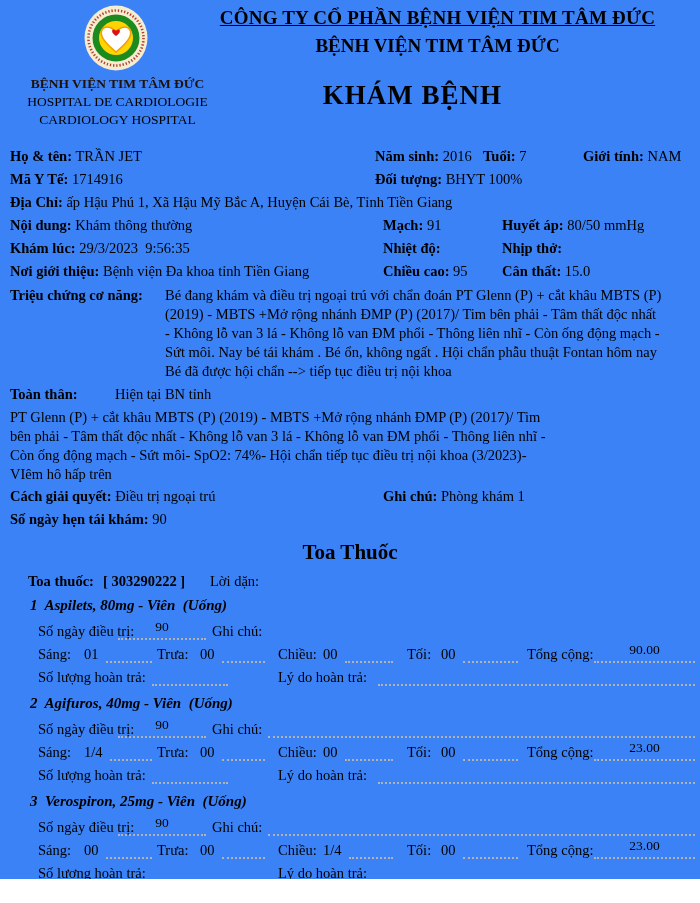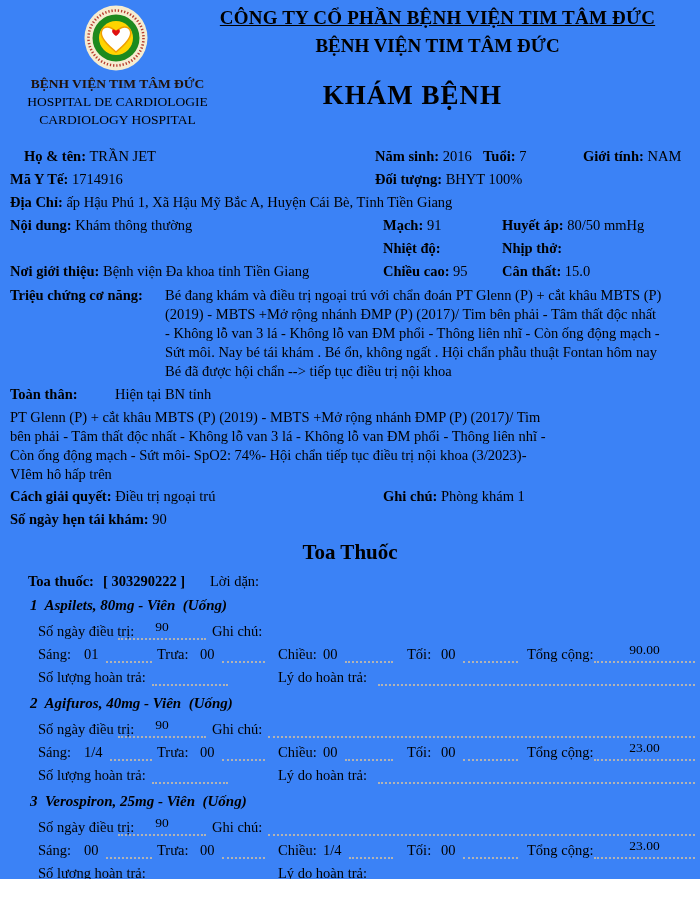--- a/index.html
+++ b/index.html
@@ -68,34 +68,35 @@
     </div>
     <div class="left-block">
       <div class="l1">BỆNH VIỆN TIM TÂM ĐỨC</div>
       <div class="l2">HOSPITAL DE CARDIOLOGIE</div>
       <div class="l2">CARDIOLOGY HOSPITAL</div>
     </div>
     <div class="form-title">KHÁM BỆNH</div>
   </div>
 
   <div class="patient">
-    <div class="abs" style="left:24px;top:2px"><span class="b">Họ &amp; tên:</span> <span>TRẦN JET</span></div>
+    <div class="abs" style="left:10px;top:2px"><span class="b">Họ &amp; tên:</span> <span>TRẦN JET</span></div>
     <div class="abs" style="left:375px;top:2px"><span class="b">Năm sinh:</span> <span>2016</span></div>
     <div class="abs" style="left:483px;top:2px"><span class="b">Tuổi:</span> <span>7</span></div>
     <div class="abs" style="left:583px;top:2px"><span class="b">Giới tính:</span> <span>NAM</span></div>
 
     <div class="abs" style="left:10px;top:25px"><span class="b">Mã Y Tế:</span> <span>1714916</span></div>
     <div class="abs" style="left:375px;top:25px"><span class="b">Đối tượng:</span> <span>BHYT 100%</span></div>
 
     <div class="abs" style="left:10px;top:48px"><span class="b">Địa Chỉ:</span> <span>ấp Hậu Phú 1, Xã Hậu Mỹ Bắc A, Huyện Cái Bè, Tỉnh Tiền Giang</span></div>
 
     <div class="abs" style="left:10px;top:71px"><span class="b">Nội dung:</span> <span>Khám thông thường</span></div>
     <div class="abs" style="left:383px;top:71px"><span class="b">Mạch:</span> <span>91</span></div>
     <div class="abs" style="left:502px;top:71px"><span class="b">Huyết áp:</span> <span>80/50 mmHg</span></div>
 
+    <div class="abs" style="left:10px;top:94px"><span class="b">Khám lúc:</span> <span>29/3/2023  9:56:35</span></div>
     <div class="abs" style="left:383px;top:94px"><span class="b">Nhiệt độ:</span> <span></span></div>
     <div class="abs" style="left:502px;top:94px"><span class="b">Nhịp thở:</span> <span></span></div>
 
     <div class="abs" style="left:10px;top:117px"><span class="b">Nơi giới thiệu:</span> <span>Bệnh viện Đa khoa tỉnh Tiền Giang</span></div>
     <div class="abs" style="left:383px;top:117px"><span class="b">Chiều cao:</span> <span>95</span></div>
     <div class="abs" style="left:502px;top:117px"><span class="b">Cân thất:</span> <span>15.0</span></div>
   </div>
 
   <div class="clinical">
     <div class="crow">

